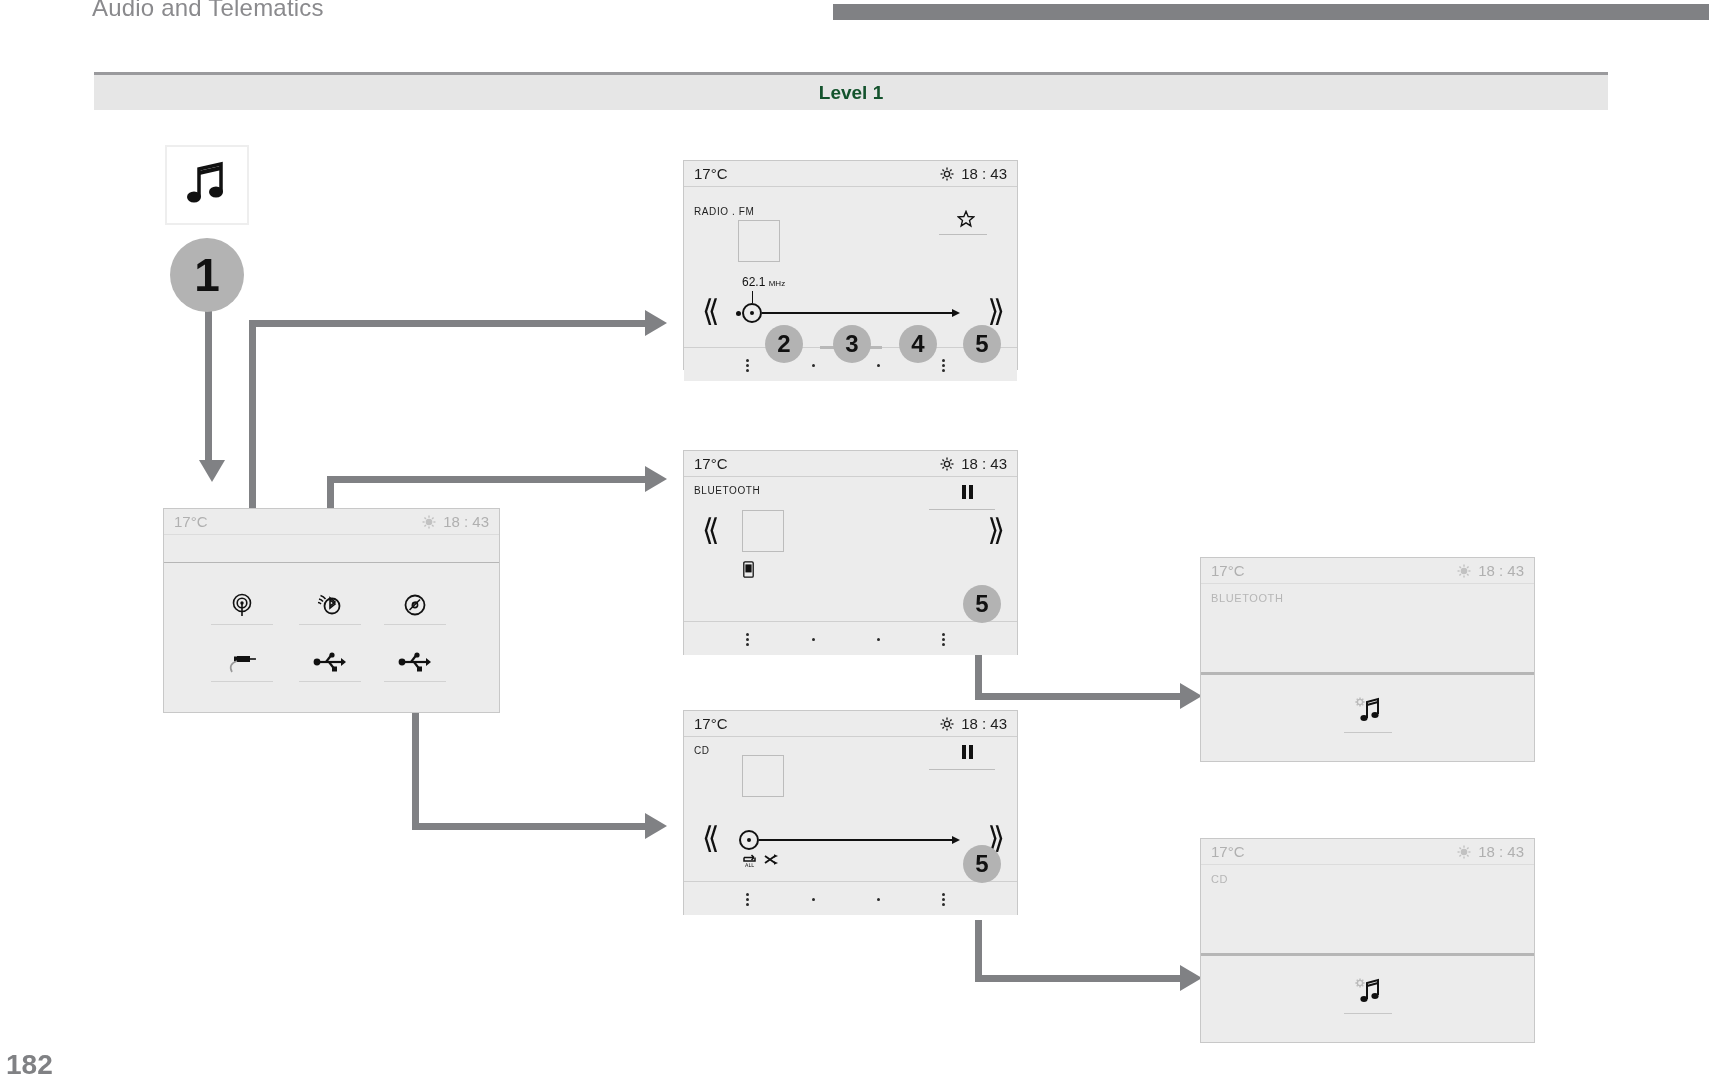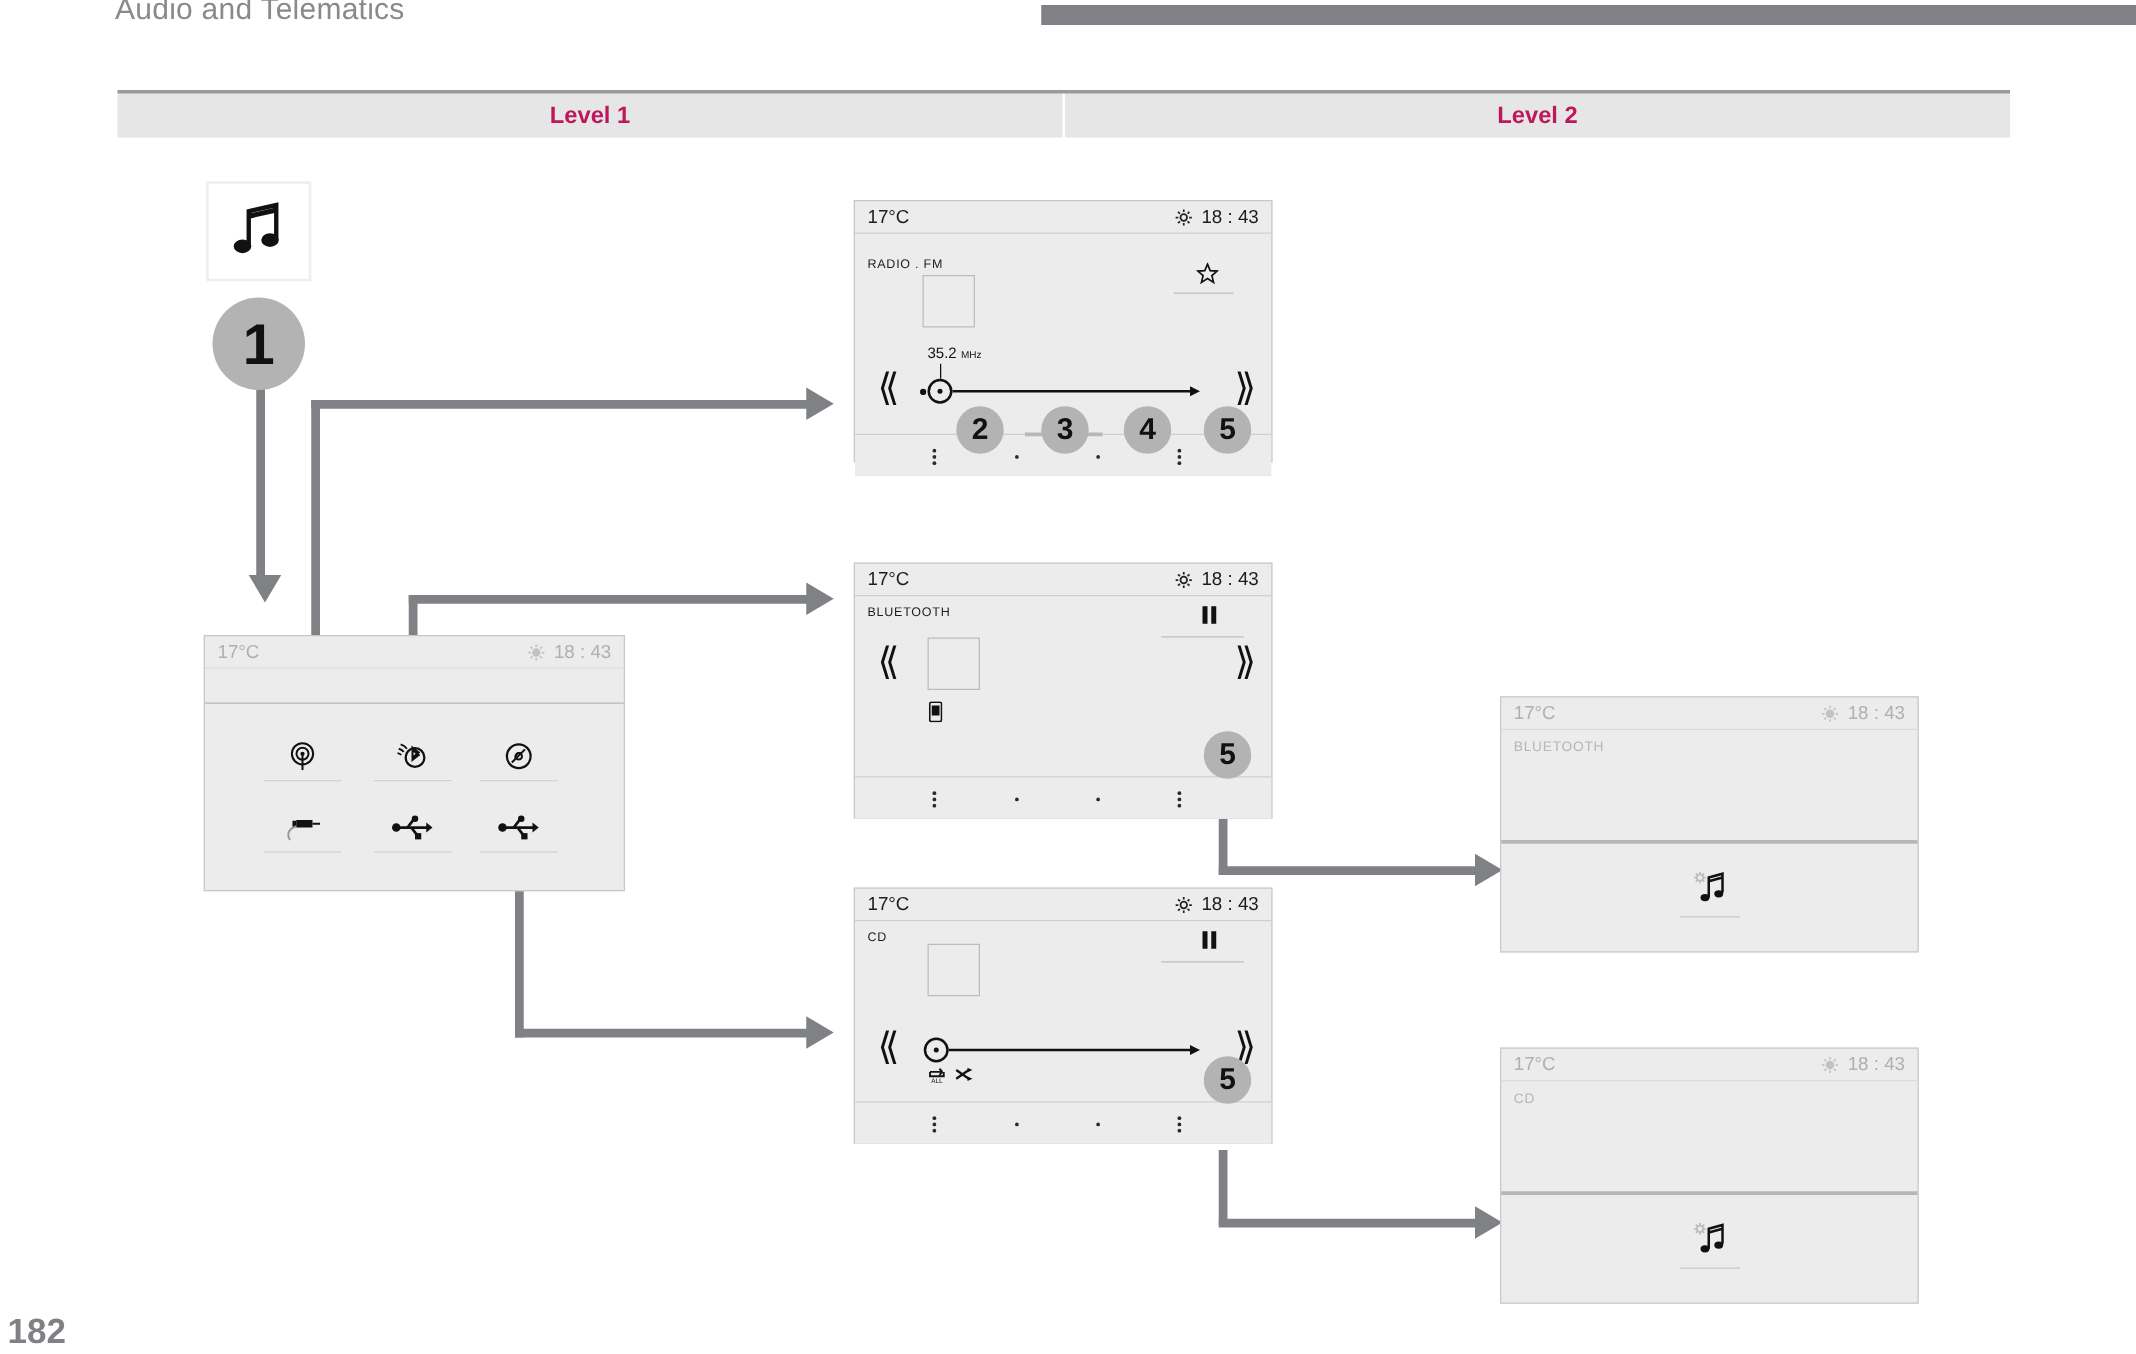--- a/index.html
+++ b/index.html
@@ -48,21 +48,21 @@
   }
   .level-cell {
     flex: 1;
     background: #e6e6e6;
     border-right: 2px solid #ffffff;
     display: flex;
     align-items: center;
     justify-content: center;
     font-size: 19px;
     font-weight: bold;
-    color: #be185d;
+    color: #14532d;
   }
   .level-cell:last-child { border-right: none; }
 
   
   .bubble {
     position: absolute;
     border-radius: 50%;
     background: #b3b3b3;
     color: #111;
     font-weight: bold;
@@ -268,21 +268,20 @@
 <body>
 
 <div id="page">
 
   <div class="page-header">Audio and Telematics</div>
   <div class="header-bar"></div>
   <div class="page-number">182</div>
 
   <div class="levels">
     <div class="level-cell">Level 1</div>
-    <div class="level-cell">Level 2</div>
   </div>
 
   <div class="conn conv-v conn-v" style="left:205px; top:295px; height:168px;"></div>
   <div class="arrow-down" style="left:199px; top:460px;"></div>
 
   <div class="conn conn-v" style="left:249px; top:320px; height:250px;"></div>
   <div class="conn conn-h" style="left:249px; top:320px; width:400px;"></div>
   <div class="arrow-right" style="left:645px; top:310px;"></div>
 
   <div class="conn conn-v" style="left:327px; top:476px; height:94px;"></div>
@@ -446,21 +445,21 @@
       <div class="albumbox" style="left:54px; top:22px;"></div>
 
       <div class="star" style="right:42px; top:12px;">
         <svg width="18" height="18" viewBox="0 0 20 20" xmlns="http://www.w3.org/2000/svg">
           <polygon points="10,1.5 12.4,7.2 18.6,7.6 13.9,11.7 15.4,17.7 10,14.3 4.6,17.7 6.1,11.7 1.4,7.6 7.6,7.2" fill="none" stroke="#111" stroke-width="1.5"></polygon>
         </svg>
       </div>
       <div class="star-underline" style="right:30px; top:36px; width:48px;"></div>
 
       <div class="freq" style="left:58px; top:77px;">
-        <span>35.2</span>
+        <span>62.1</span>
         <span class="unit">MHz</span>
       </div>
       <div class="tick" style="left:68px; top:93px; height:12px;"></div>
 
       <div class="chev" style="left:18px; top:98px;">⟨⟨</div>
       <div class="dot-sm" style="left:52px; top:113px;"></div>
       <div class="knob" style="left:58px; top:105px;"></div>
       <div class="track-line" style="left:78px; top:114px; width:195px;"></div>
       <div class="arrowhead-r" style="left:268px; top:111px;"></div>
       <div class="chev" style="right:18px; top:98px;">⟩⟩</div>

